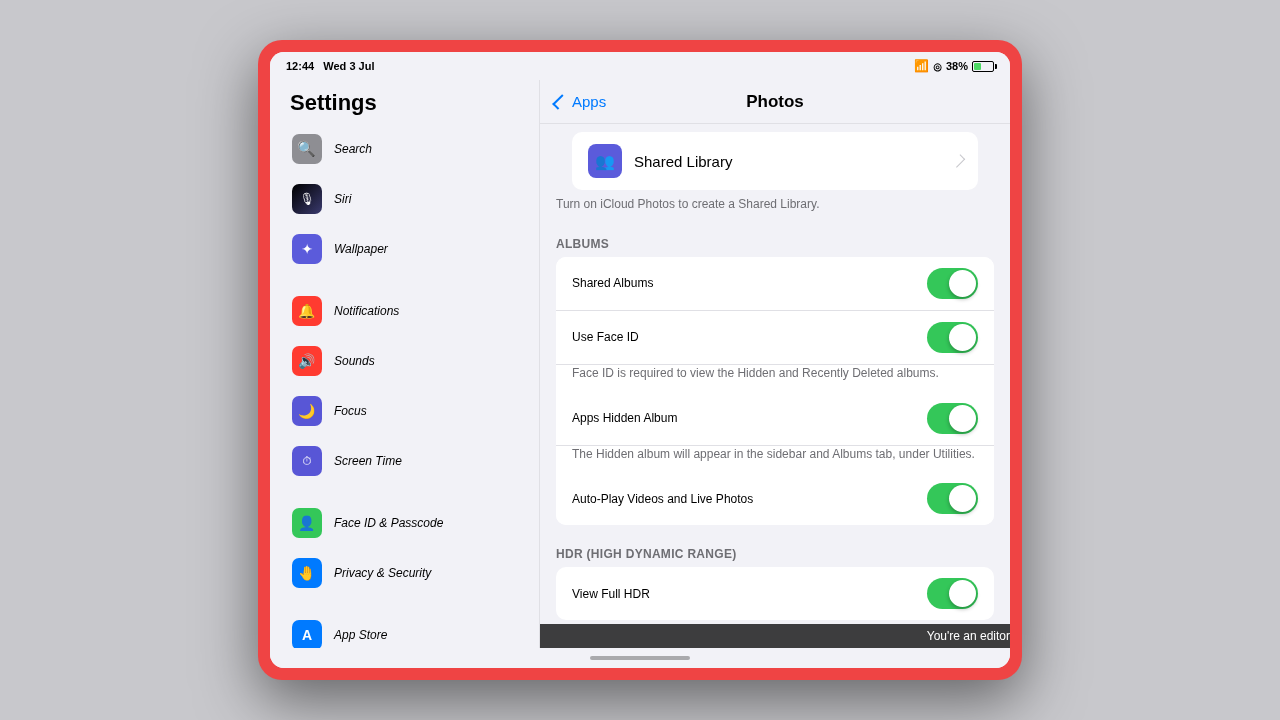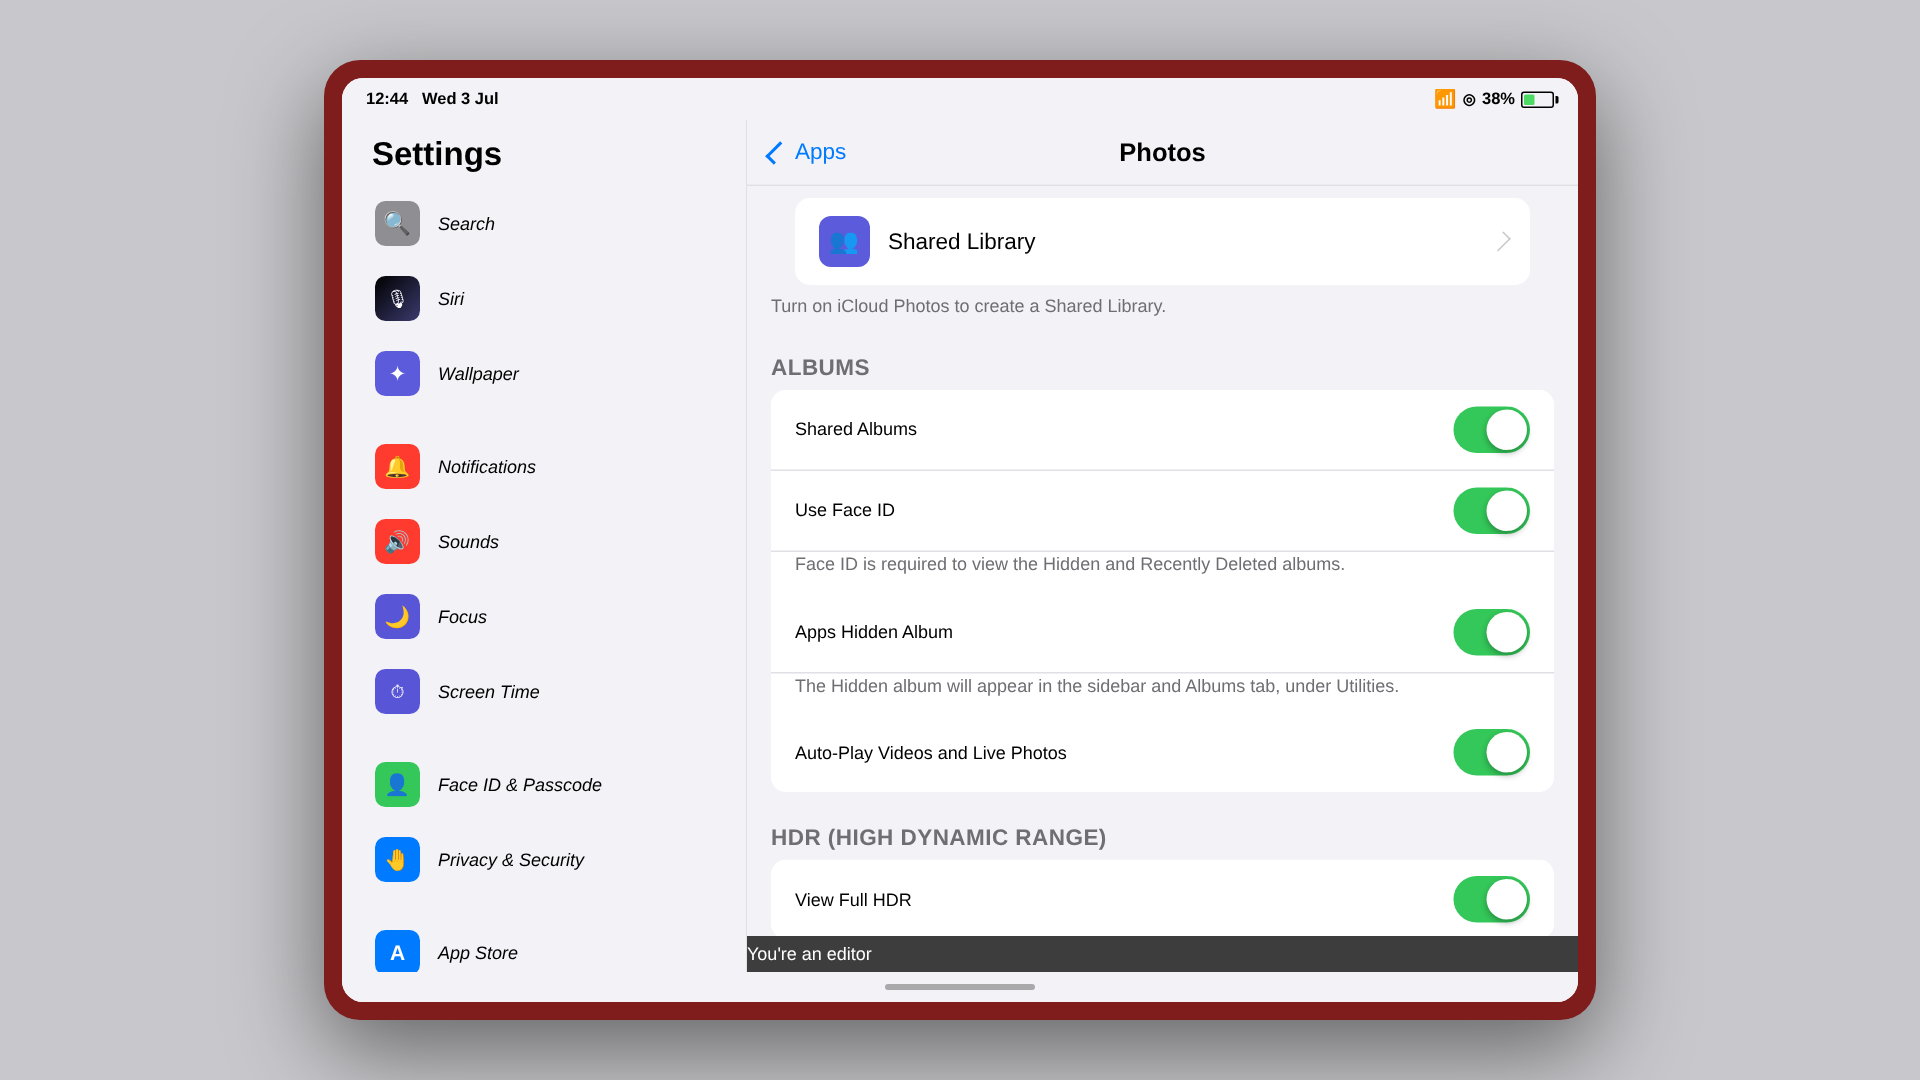--- a/index.html
+++ b/index.html
@@ -7,23 +7,23 @@
       background: #c8c8cc;
       display: flex;
       justify-content: center;
       align-items: center;
       width: 1280px;
       height: 720px;
       font-family: -apple-system, BlinkMacSystemFont, 'Helvetica Neue', sans-serif;
       overflow: hidden;
     }
     .tablet-frame {
-      width: 848px;
+      width: 764px;
       height: 640px;
-      background: #7f1d1d;
+      background: #ef4444;
       border-radius: 24px;
       padding: 12px;
       box-shadow: 0 20px 60px rgba(0,0,0,0.5);
       position: relative;
     }
     .tablet-screen {
       width: 100%;
       height: 100%;
       background: #f2f2f7;
       border-radius: 14px;
@@ -170,21 +170,21 @@
     .panel-content {
       flex: 1;
       overflow-y: auto;
       padding: 0;
       background: #f2f2f7;
     }
     .section {
       margin-bottom: 0;
     }
     .section-label {
-      font-size: 15px;
+      font-size: 12px;
       font-weight: 600;
       color: #6e6e73;
       text-transform: uppercase;
       padding: 14px 16px 6px;
       letter-spacing: 0.3px;
     }
     .settings-group {
       background: #fff;
       border-radius: 10px;
       margin: 0 16px 8px;
@@ -289,21 +289,21 @@
     .ic-red { background: #ff3b30; }
     .ic-blue { background: #007aff; }
     .ic-purple { background: #5856d6; }
     .ic-green { background: #34c759; }
     .ic-indigo { background: #5b5bdb; }
     .toast-bar {
       height: 24px;
       background: rgba(0,0,0,0.75);
       display: flex;
       align-items: center;
-      justify-content: flex-start;
+      justify-content: flex-end;
       flex-shrink: 0;
     }
     .toast-text {
       font-size: 12px;
       color: #fff;
     }
   </style>
 </head>
 <body>
 

